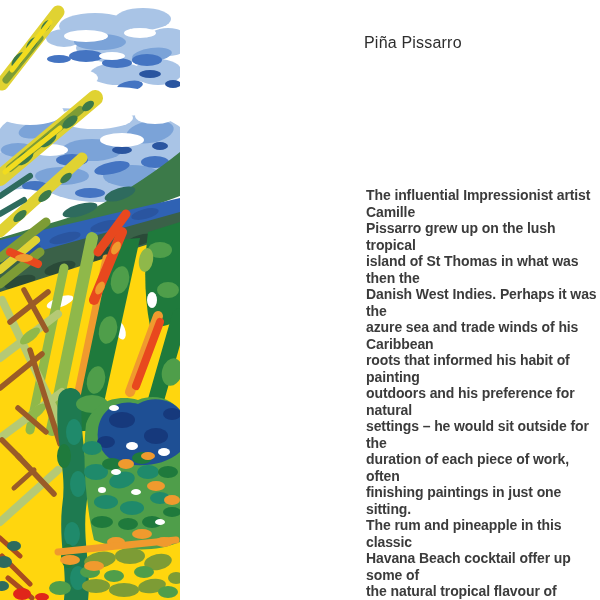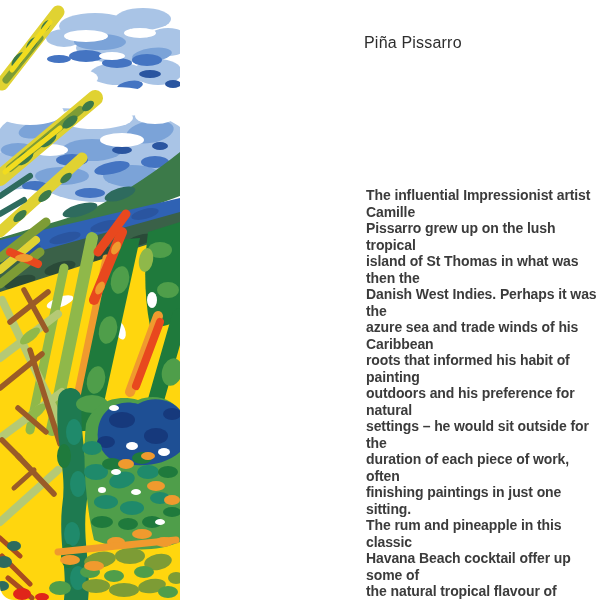--- a/index.html
+++ b/index.html
@@ -1,21 +1,20 @@
 <!DOCTYPE html>
 <html style="--background: #ffffff; --text-color: #3b3b3b; --title-color: #2d2d2d; --sky-light: #a9c4e6; --sky-mid: #7ba3d8; --sky-dark: #4474c2; --navy: #2a55a0; --deep-navy: #1e4f94; --ink-navy: #16397c; --cloud-white: #ffffff; --ridge-green: #3c7a49; --slate-green: #3a6148; --slate-dark: #2a4a38; --band-blue: #2f62b4; --leaf-yellow: #e0d232; --bright-yellow: #f2dc1e; --olive: #7d9c35; --light-green: #8fb84a; --pale-green: #b5c975; --green: #4f9e4a; --dark-green: #1f7a3c; --trunk-green: #1e7a50; --teal: #1f8a6b; --teal-dark: #2e6b5e; --field-yellow: #ffd60e; --orange: #f09a2e; --red-orange: #e8481e; --red: #e0251a; --brown: #9a5b28; --rust: #a84d20;"><head>
 <meta charset="utf-8">
 <style>
   html, body { margin: 0; padding: 0; background: #fff; }
   .page {
     position: relative; width: 600px; height: 600px;
     background: var(--background, #fff);
     font-family: "Liberation Sans", sans-serif;
     overflow: hidden;
-    border-radius: 14px;
   }
   .painting { position: absolute; left: 0; top: 0; width: 180px; height: 600px; }
   .title {
     position: absolute; left: 364px; top: 34px; margin: 0;
     font-size: 16px; font-weight: 500; letter-spacing: .2px;
     color: var(--title-color, #2d2d2d); line-height: 18px;
   }
   .txt { position: absolute; white-space: pre-line; color: var(--text-color, #3b3b3b); }
   .ingredients { left: 228px; top: 187px; font-size: 8.5px; font-weight: 700; line-height: 17px; }
   .bio { left: 366px; top: 187px; font-size: 14px; font-weight: 700; line-height: 16.5px; letter-spacing: -0.1px; }

